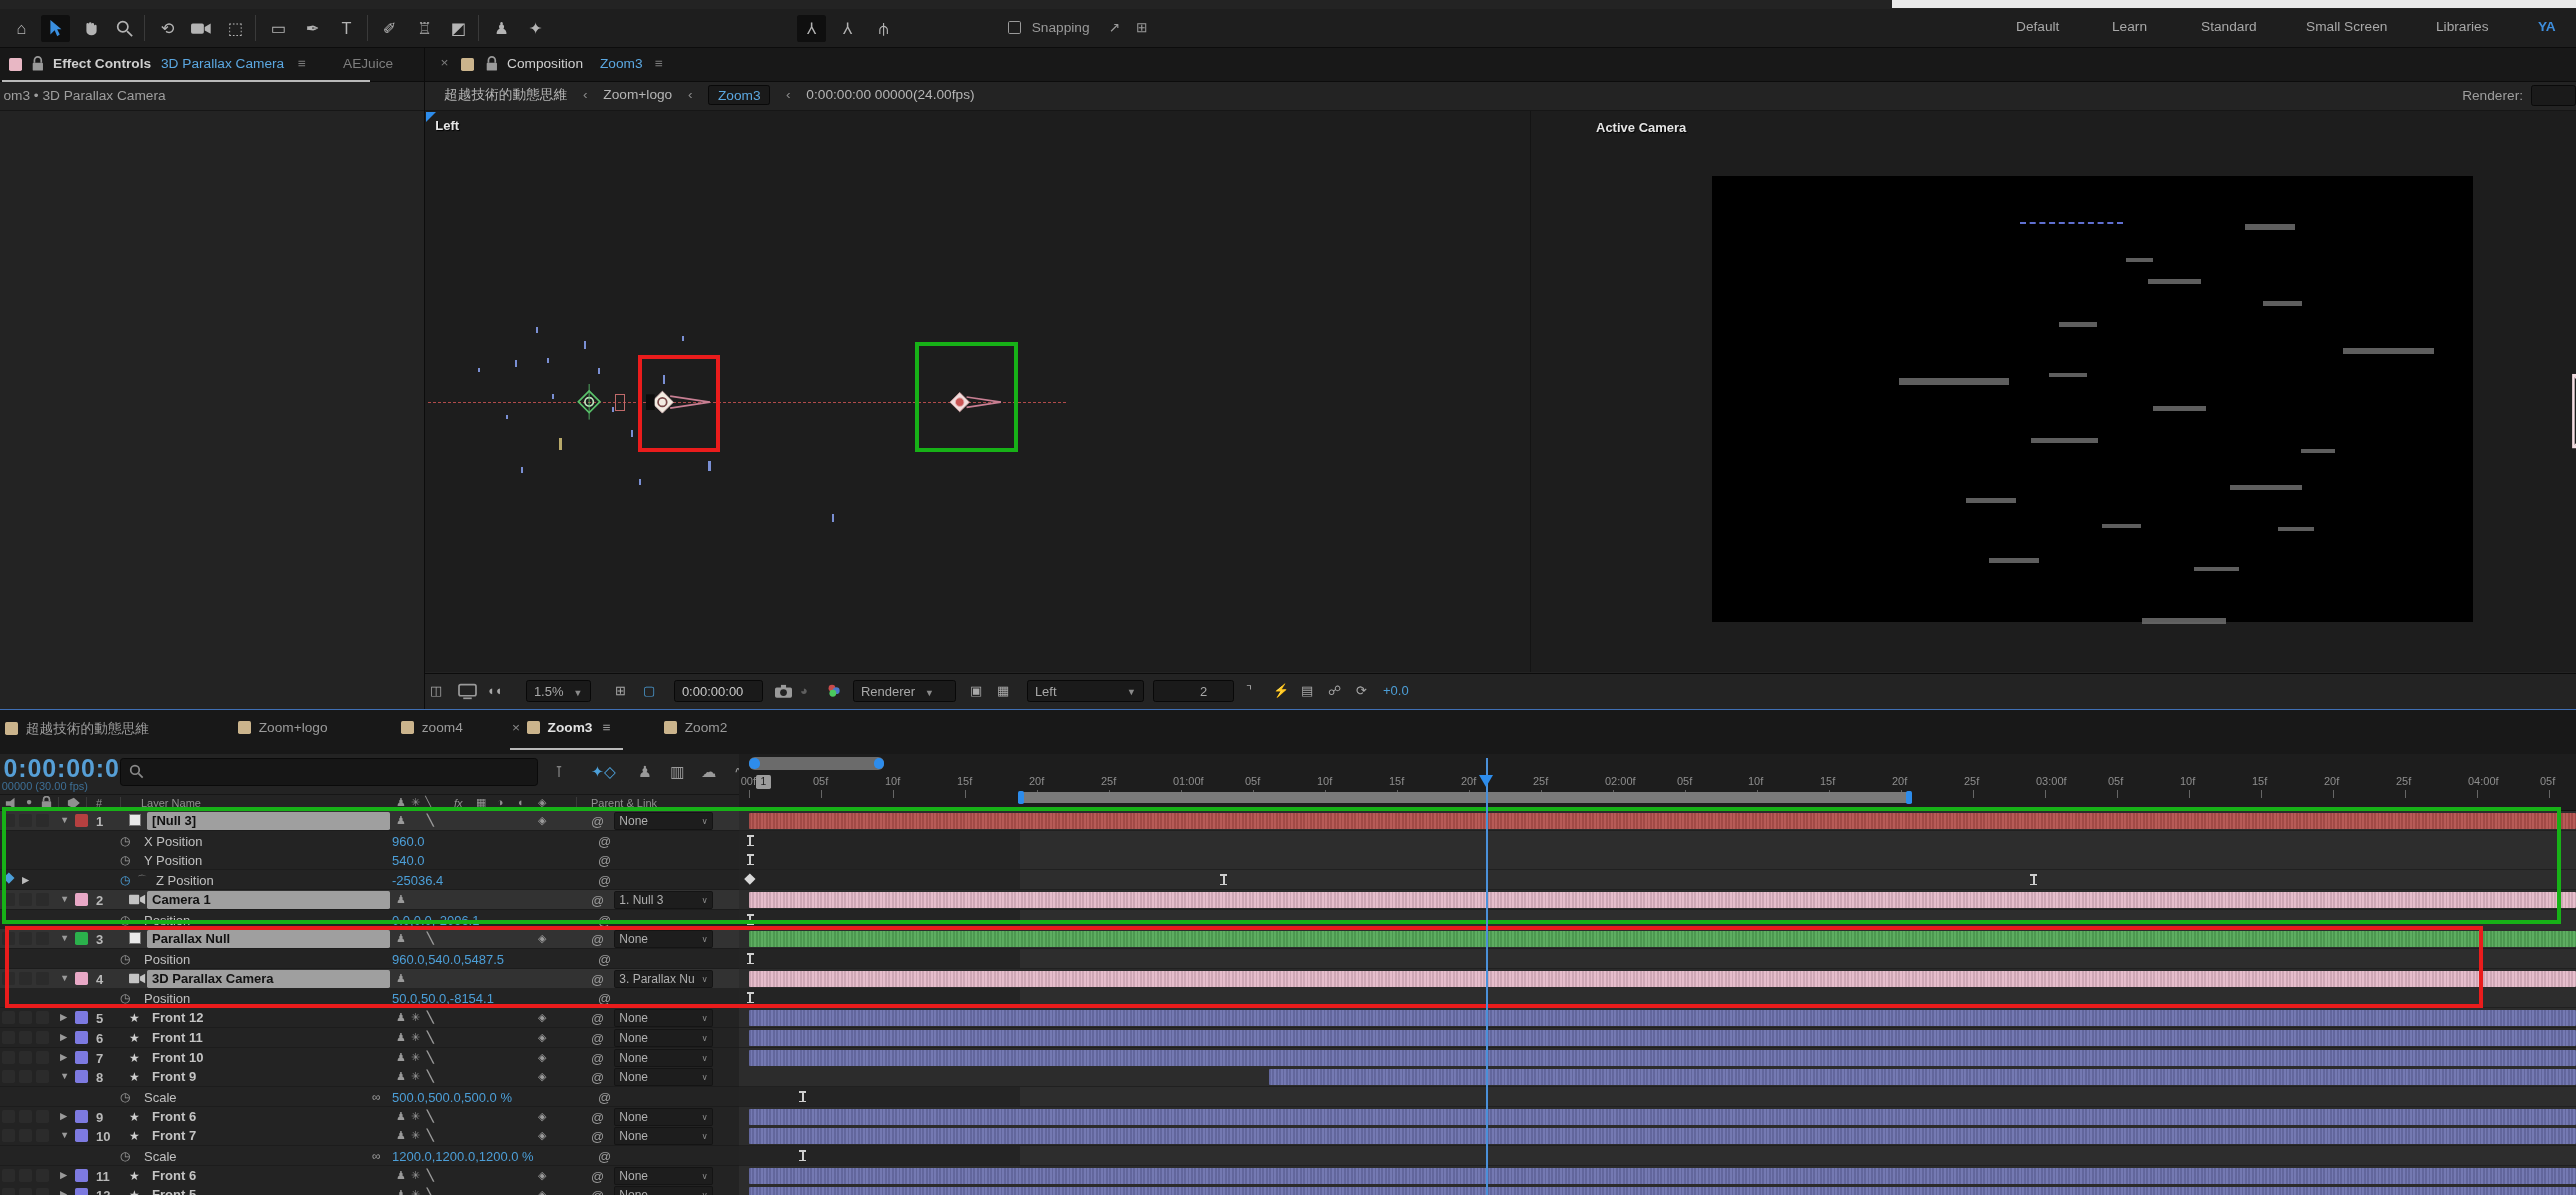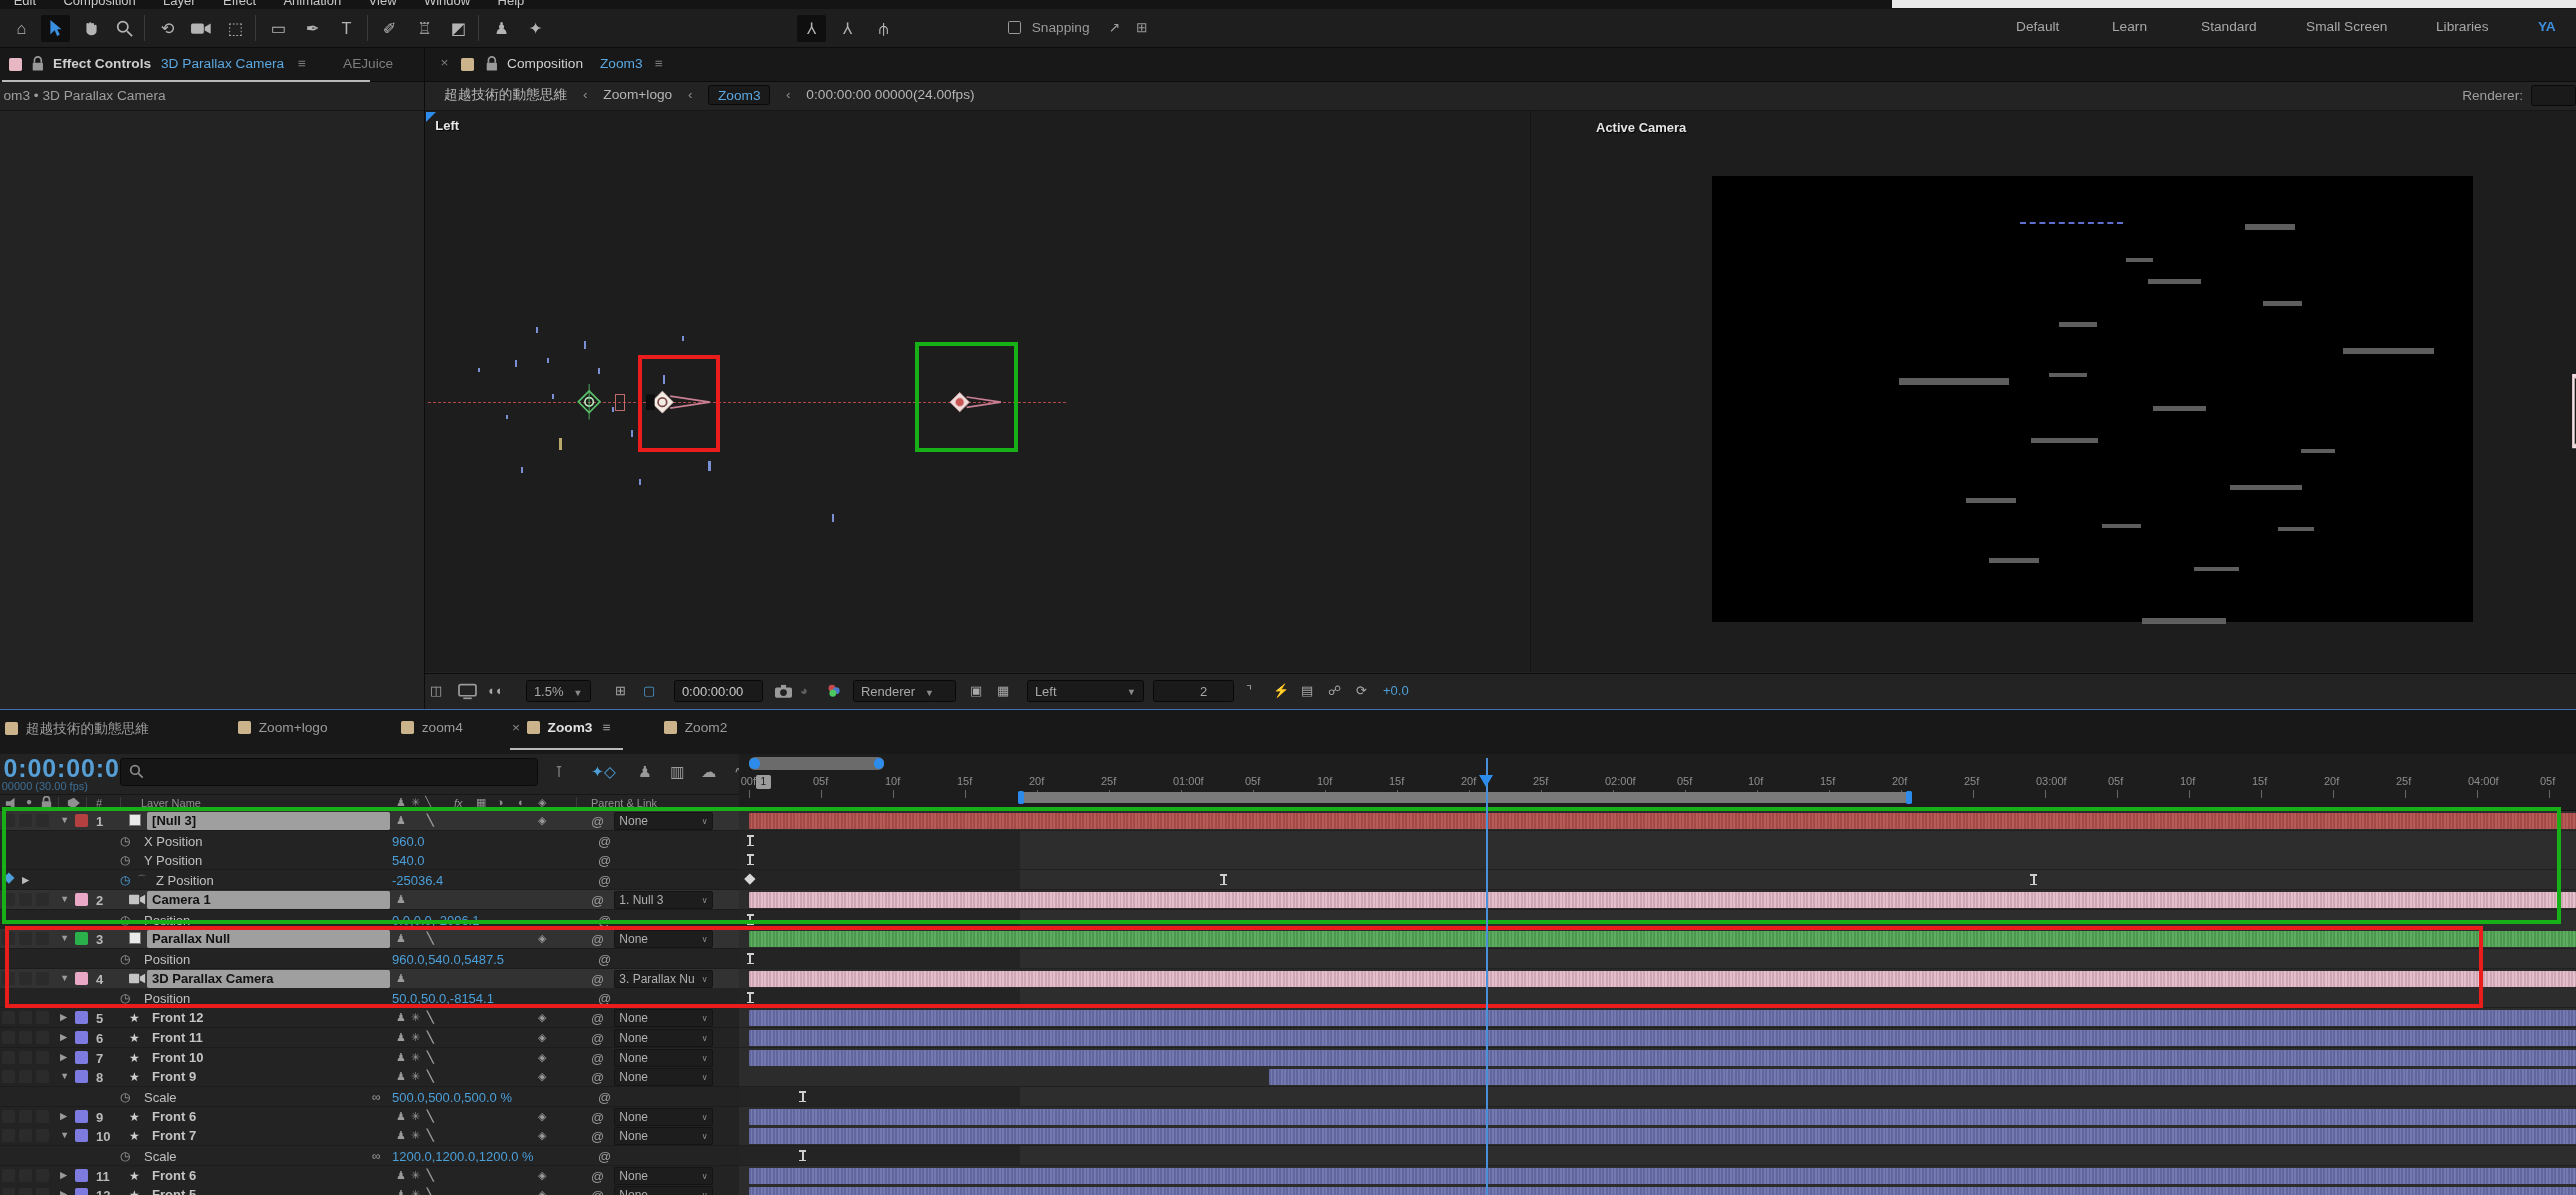--- a/index.html
+++ b/index.html
@@ -106,21 +106,20 @@
   #playhead-head { left:1479px; top:775px; width:0px; height:0px; border-left:7.7px solid transparent; border-right:7.7px solid transparent; border-top:12px solid #2d8ceb; z-index:31; }
 
   .tl-annot { position:absolute; border-style:solid; z-index:25; pointer-events:none; }
   svg { display:block; }
 </style>
 </head>
 <body>
 
 <div id="app">
 
-  <div id="menubar" class="abs"><span class="mitem">Edit</span><span class="mitem">Composition</span><span class="mitem">Layer</span><span class="mitem">Effect</span><span class="mitem">Animation</span><span class="mitem">View</span><span class="mitem">Window</span><span class="mitem">Help</span></div>
   <div id="menubar-highlight" class="abs"></div>
 
   <div id="toolbar" class="abs">
     <div id="tools-container">
         <div class="tool" style="left: 6.9px;">⌂</div>
         <div class="tool active" style="left: 41px;">
           <svg width="17" height="19" style="margin:4.3px auto 0;" viewBox="0 0 20 22">
             <polygon points="4,1 4,18 9,13 12,20 15,18 12,12 17,12" fill="#3a8fe0"></polygon>
           </svg>
         </div>

